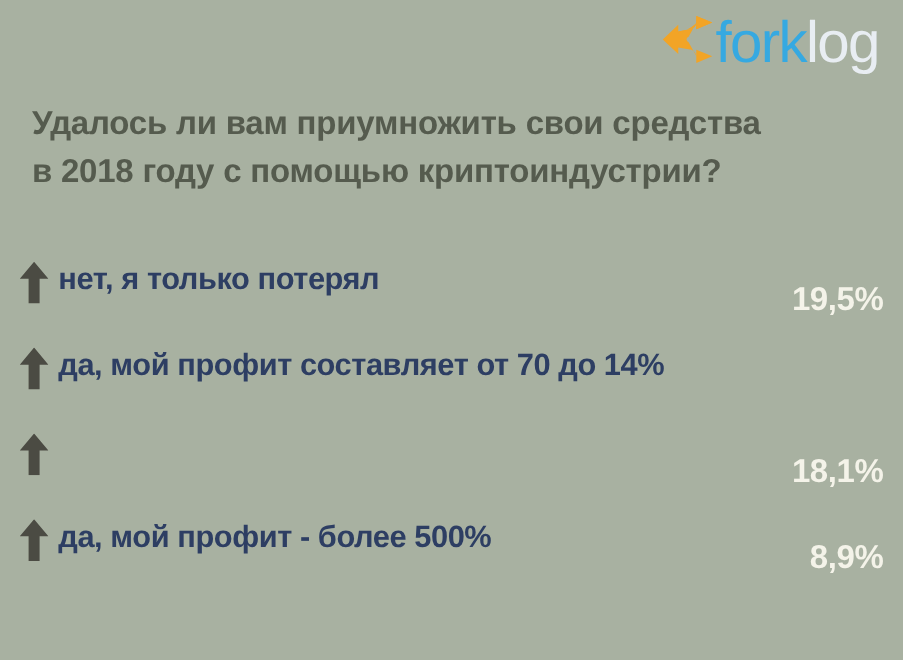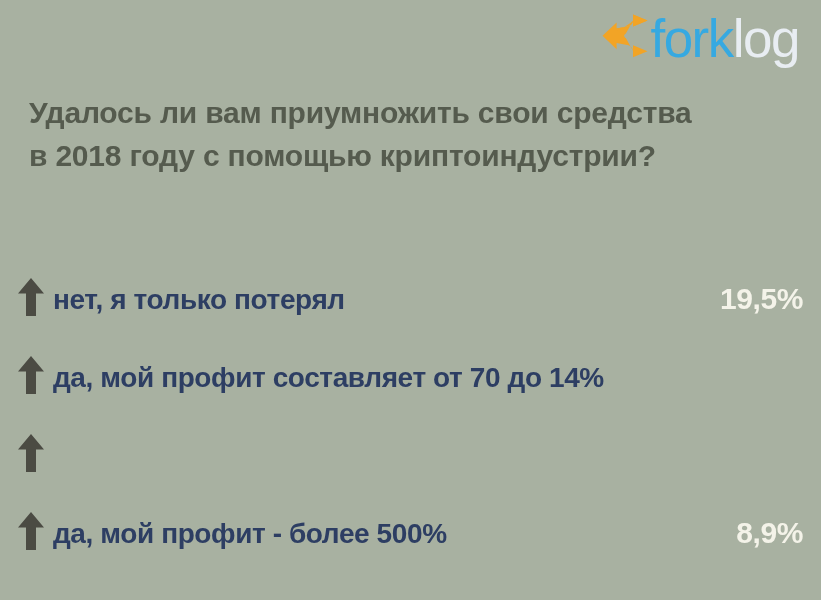--- a/index.html
+++ b/index.html
@@ -57,21 +57,21 @@
 
   
   #poll-results {
     position: absolute;
     left: 18px;
     right: 18px;
     top: 238px;
   }
   .poll-row {
     display: flex;
-    align-items: flex-end;
+    align-items: flex-start;
     height: 78px;
   }
   .arrow-icon {
     width: 26px;
     height: 38px;
     flex: 0 0 26px;
     margin-right: 9px;
     display: block;
   }
   .answer-label {
@@ -125,20 +125,21 @@
     <svg class="arrow-icon" viewBox="0 0 26 38">
       <path d="M13 0 L26 15.5 L18 15.5 L18 38 L8 38 L8 15.5 L0 15.5 Z" fill="#4b4b43"></path>
     </svg>
     <div class="answer-label">да, мой профит составляет от 70 до 14%</div>
   </div>
 
   <div class="poll-row">
     <svg class="arrow-icon" viewBox="0 0 26 38">
       <path d="M13 0 L26 15.5 L18 15.5 L18 38 L8 38 L8 15.5 L0 15.5 Z" fill="#4b4b43"></path>
     </svg>
+    <div class="answer-value">18,1%</div>
   </div>
 
   <div class="poll-row">
     <svg class="arrow-icon" viewBox="0 0 26 38">
       <path d="M13 0 L26 15.5 L18 15.5 L18 38 L8 38 L8 15.5 L0 15.5 Z" fill="#4b4b43"></path>
     </svg>
     <div class="answer-label">да, мой профит - более 500%</div>
     <div class="answer-value">8,9%</div>
   </div>
 

